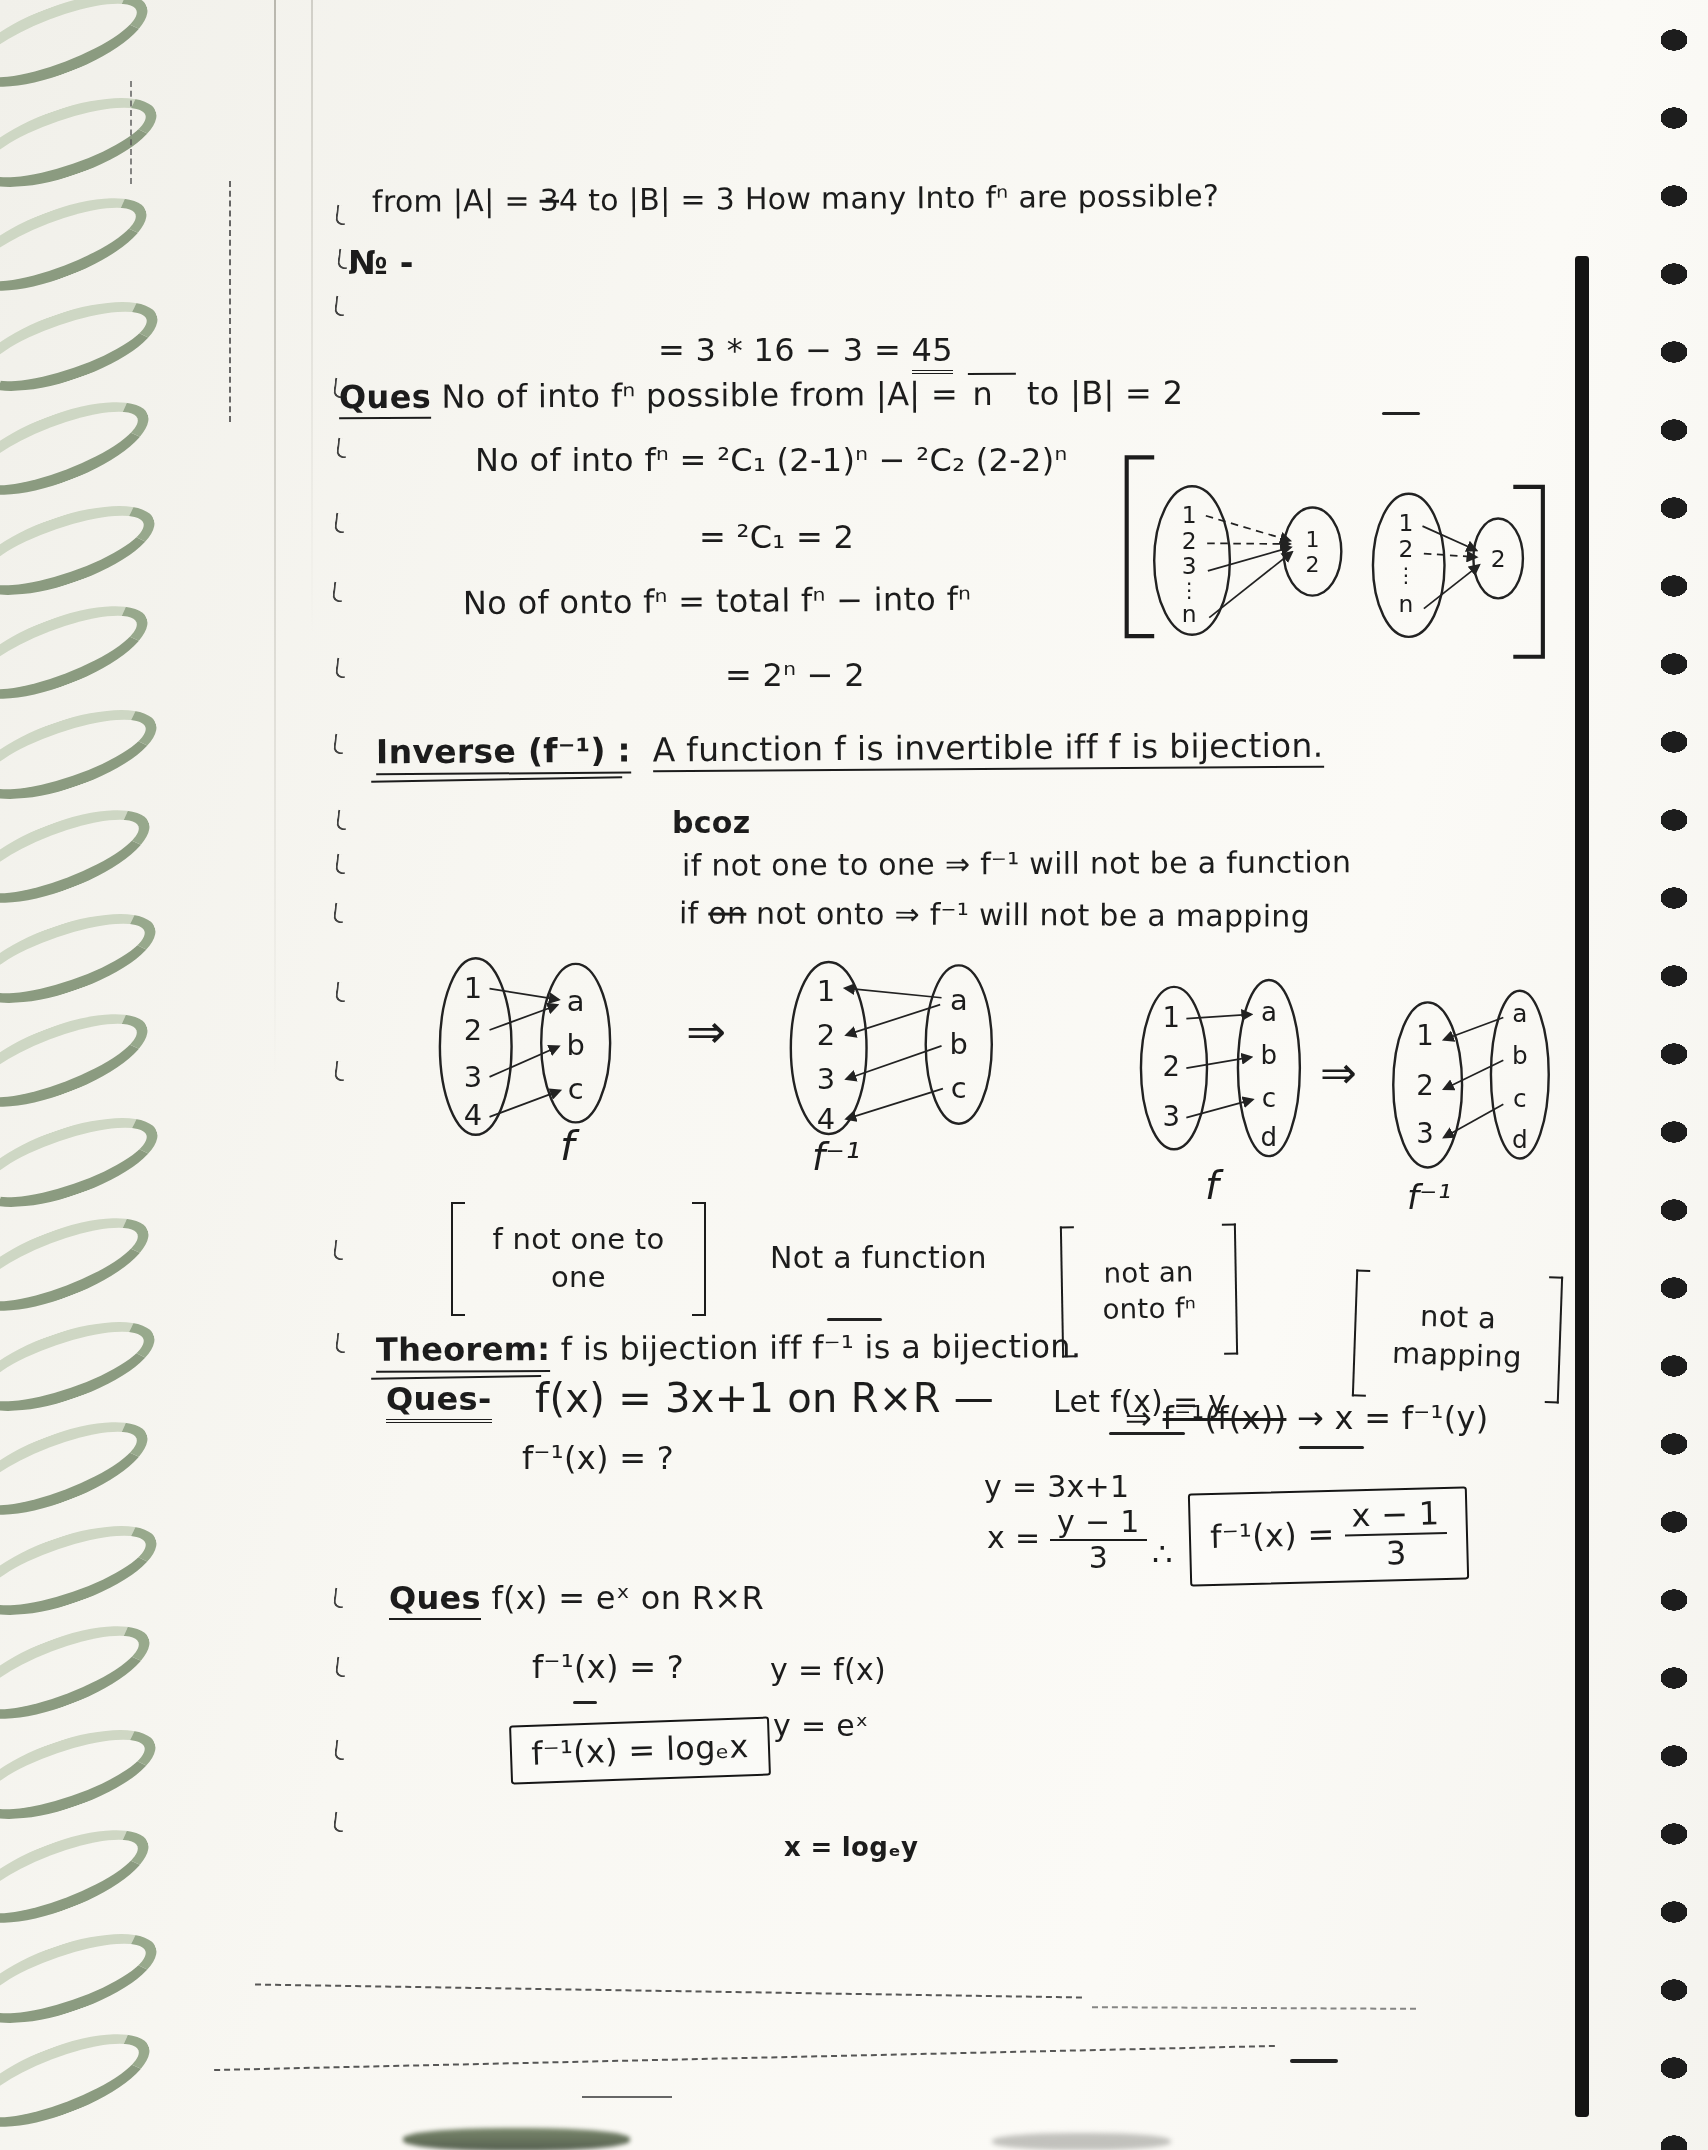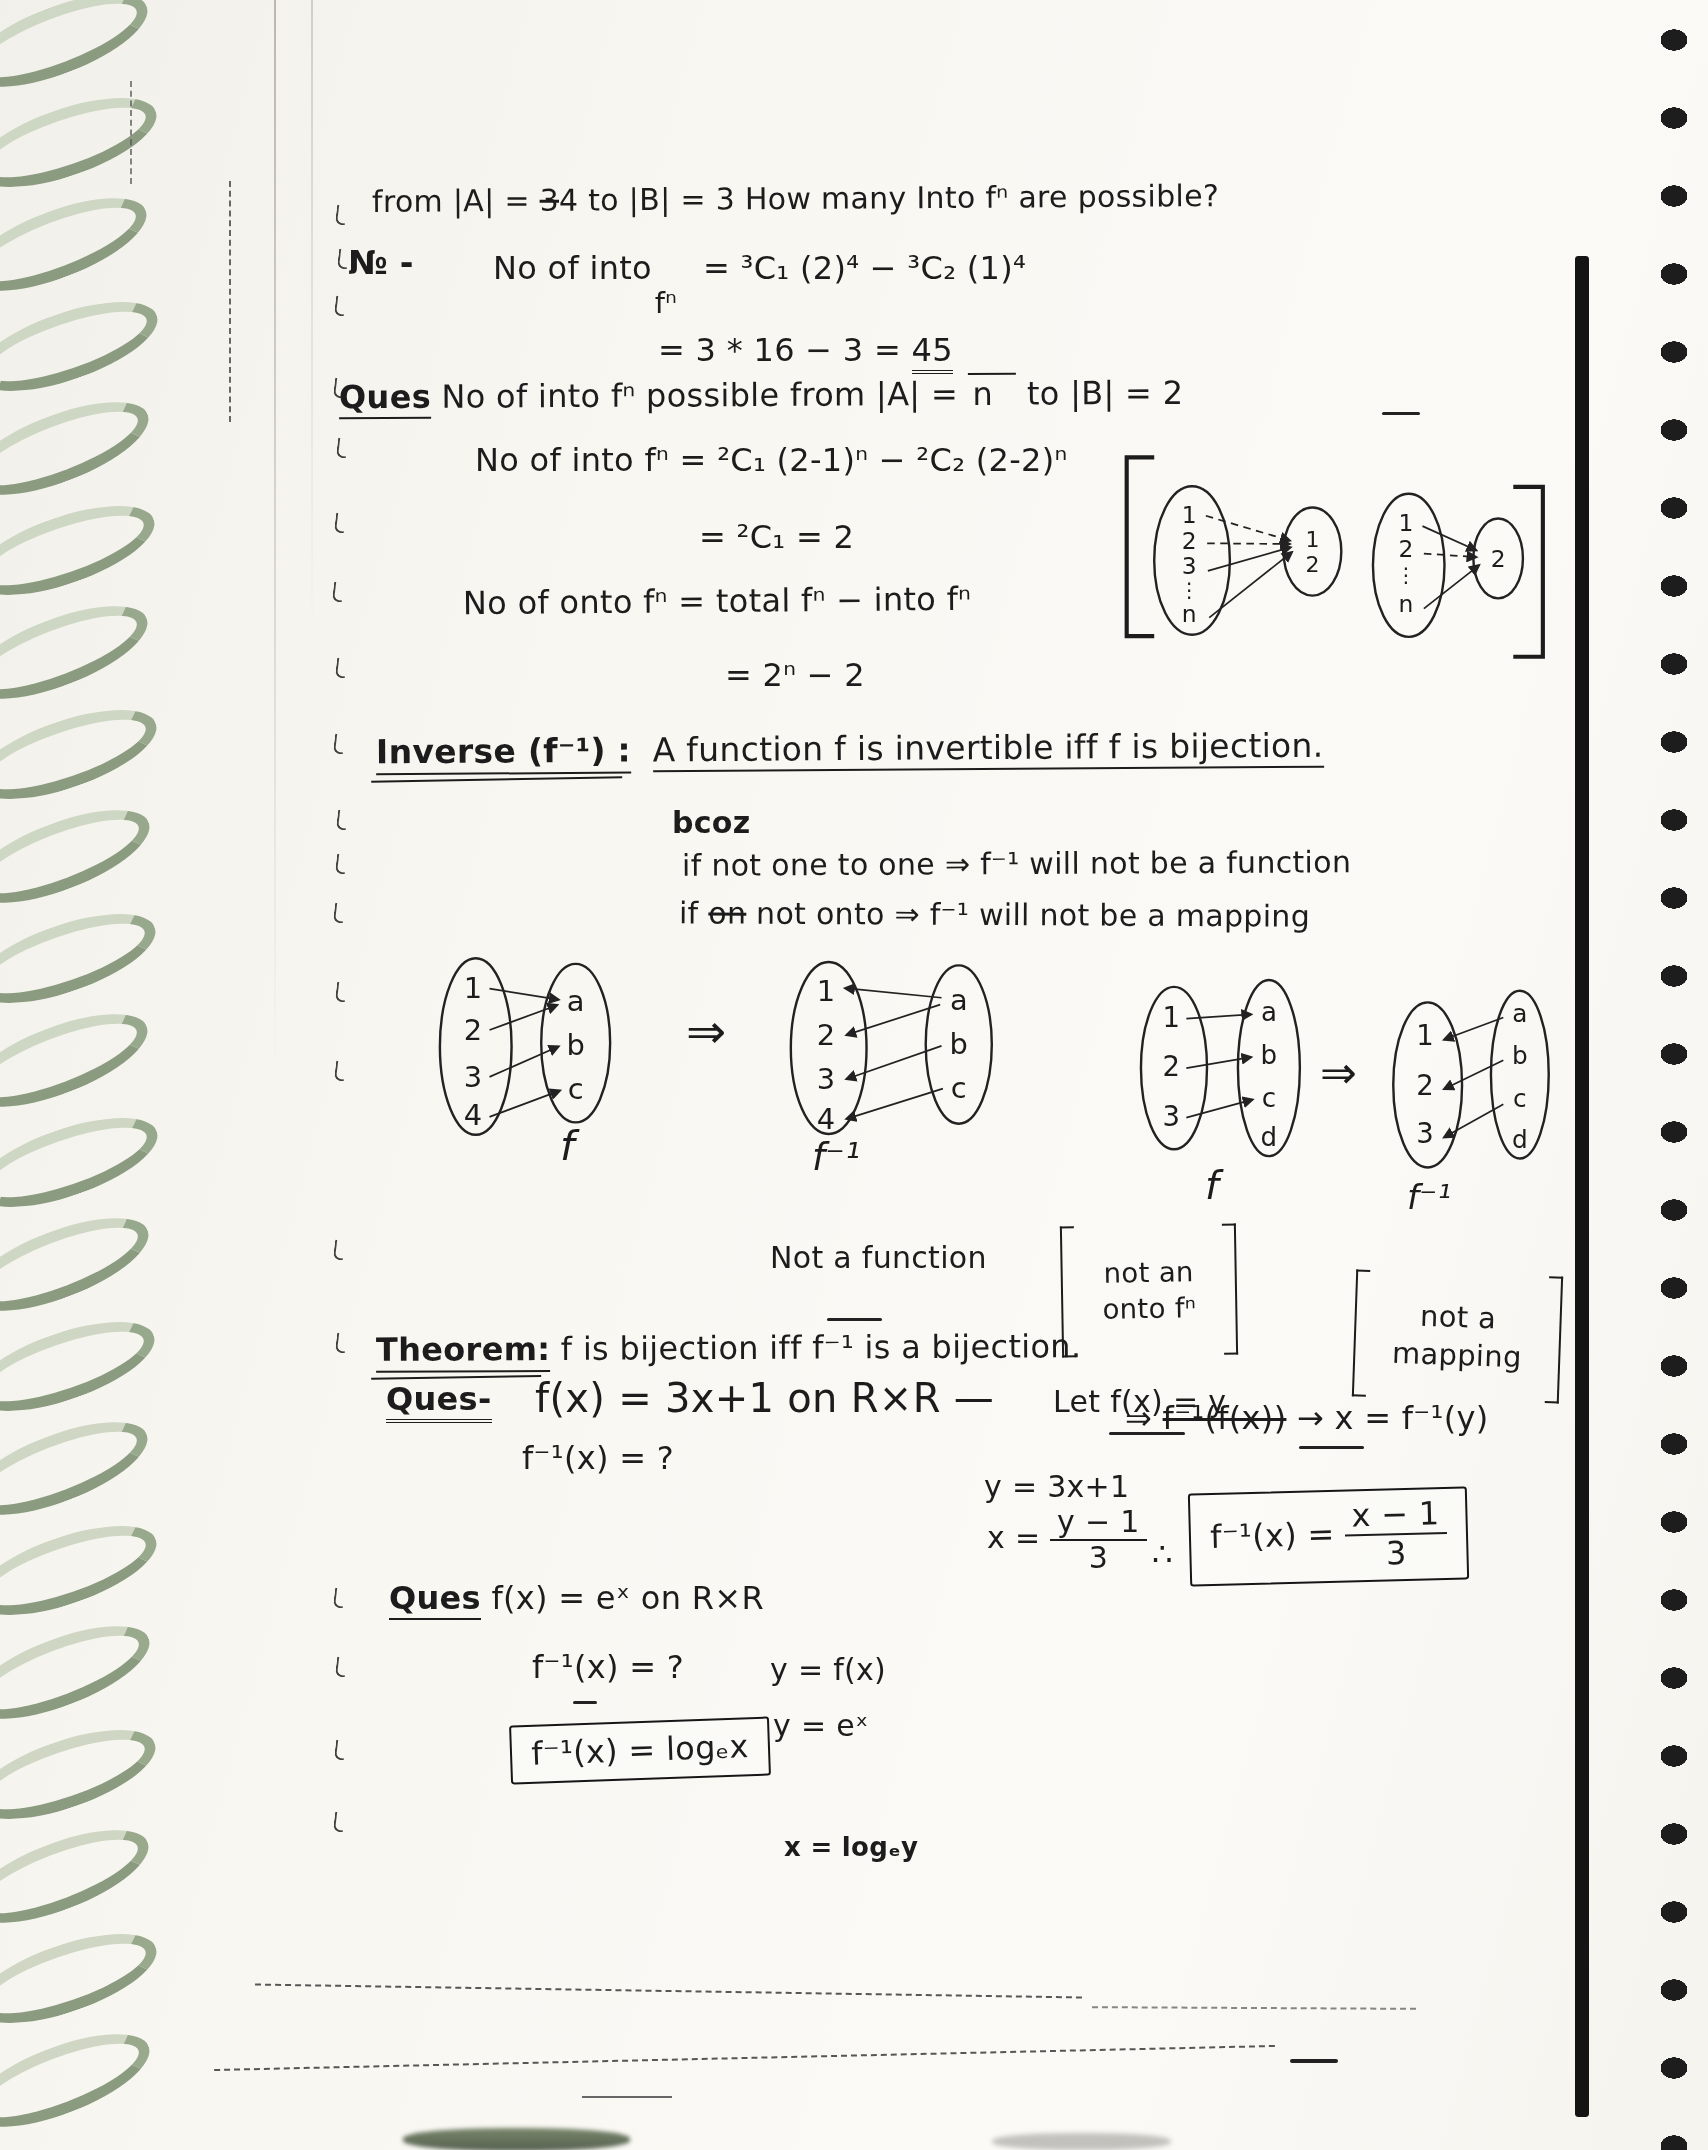--- a/index.html
+++ b/index.html
@@ -111,23 +111,20 @@
   <div class="flag" style="left:335px;top:1740px"></div>
   <div class="flag" style="left:334px;top:1812px"></div>
 
   
   <div class="hw" style="left:372px;top:181px;transform:rotate(-.4deg);">
     <span>from  |A| = </span><span class="strike">3</span><span>4</span><span>  to  |B| = 3    How many  Into fⁿ are possible?</span>
   </div>
 
   <div class="hw bold" style="left:348px;top:243px;font-size:33px;">№ -</div>
 
-  <div class="hw" style="left:493px;top:249px;font-size:32px;">
-    <span>No of into</span><span class="fsub">fⁿ</span><span>=   ³C₁ (2)⁴ − ³C₂ (1)⁴</span>
-  </div>
 
   <div class="hw" style="left:658px;top:331px;font-size:32px;">
     <span>=  3 * 16  −  3    = </span><span class="u-dbl">45</span>
   </div>
 
   <div class="hw" style="left:339px;top:376px;font-size:32px;transform:rotate(-.3deg);">
     <span class="bold u1">Ques</span><span>  No of into fⁿ possible  from  |A| = </span><span class="overbar">n</span><span>  to  |B| = 2</span>
   </div>
   <div class="dashmark" style="left:1382px;top:412px;width:38px;"></div>
 
@@ -239,20 +236,26 @@
     <text x="196" y="140" font-size="36" text-anchor="middle">b</text>
     <text x="196" y="202" font-size="36" text-anchor="middle">c</text>
     <text x="196" y="262" font-size="36" text-anchor="middle">d</text>
     <line x1="172" y1="72" x2="86" y2="104" stroke="#222" stroke-width="2.5" marker-end="url(#ah)"></line>
     <line x1="172" y1="134" x2="86" y2="176" stroke="#222" stroke-width="2.5" marker-end="url(#ah)"></line>
     <line x1="172" y1="198" x2="86" y2="246" stroke="#222" stroke-width="2.5" marker-end="url(#ah)"></line>
   </svg>
 
   
   <div class="hw it" style="left:560px;top:1122px;font-size:41px;">f</div>
+  <div class="bbox" style="left:451px;top:1202px;width:255px;height:114px;">
+    <div class="cap hw" style="position:static;font-size:29px;">
+      <span>f not one to</span>
+      <span>one</span>
+    </div>
+  </div>
 
   <div class="hw it" style="left:812px;top:1136px;font-size:37px;">f⁻¹</div>
   <div class="hw" style="left:770px;top:1240px;font-size:30px;">Not a function</div>
   <div class="dashmark" style="left:827px;top:1318px;width:55px;"></div>
 
   <div class="hw it" style="left:1205px;top:1163px;font-size:39px;">f</div>
   <div class="bbox" style="left:1061px;top:1225px;width:176px;height:131px;transform:rotate(-1deg);">
     <div class="cap hw" style="position:static;font-size:27.6px;">
       <span>not an</span>
       <span>onto fⁿ</span>

